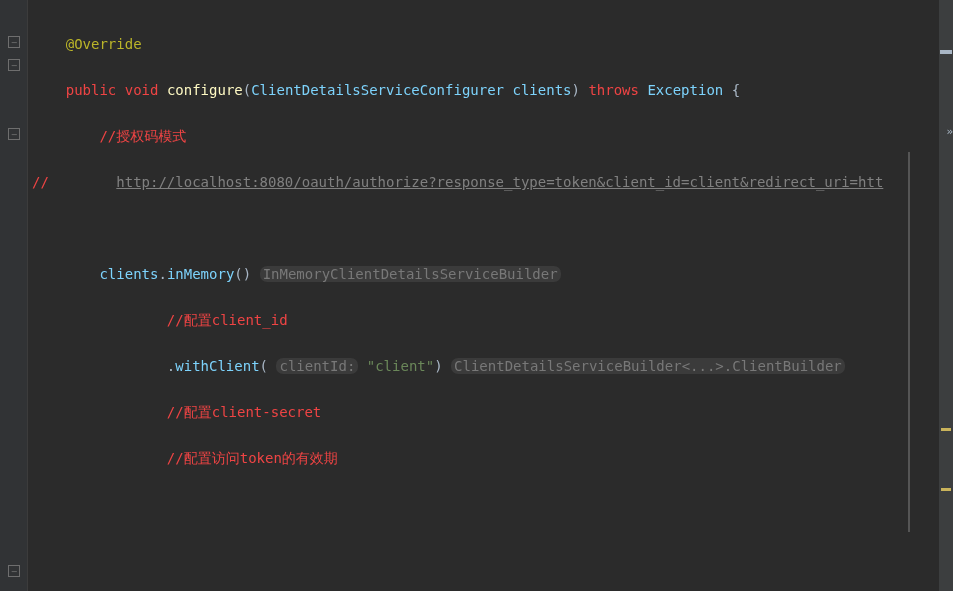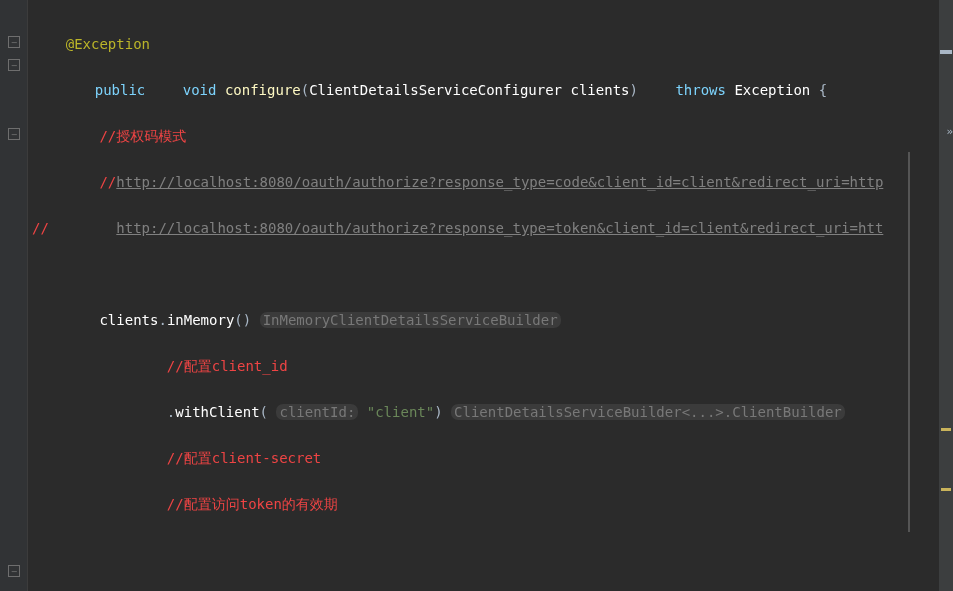--- a/index.html
+++ b/index.html
@@ -43,23 +43,23 @@
     left: 28px;
     top: 0;
     right: 14px;
     height: 591px;
     padding-top: 10px;
     white-space: pre;
     overflow: hidden;
   }
   .line { height: 23px; padding-left: 4px; }
   .annotation { color: #bbb529; }
-  .keyword { color: #7dd3fc; margin-left: 29px; }
+  .keyword { color: #ef4444; }
   .method-decl { color: #fef9c3; }
-  .identifier { color: #ffffff; }
+  .identifier { color: #7dd3fc; }
   .paren { color: #a9b7c6; }
   .comment { color: #ef4444; font-style: normal; }
   .comment-link { color: #808080; text-decoration: underline; }
   .hint-bg { background: #3b3b3b; color: #787878; padding: 0 3px; border-radius: 7px; }
   .string { color: #6a8759; }
   .dot { color: #a9b7c6; }
   .block-highlight {
     position: absolute;
     left: 908px;
     top: 152px;
@@ -102,24 +102,23 @@
 <body>
 
 <div class="gutter">
   <div class="gutter-icon fold-minus" style="top:36px;">−</div>
   <div class="gutter-icon fold-minus" style="top:59px;">−</div>
   <div class="gutter-icon fold-minus" style="top:128px;">−</div>
   <div class="gutter-icon fold-minus" style="top:565px;">−</div>
 </div>
 
 <div class="code-area">
-<div class="line">    <span class="annotation">@Exception</span></div>
+<div class="line">    <span class="annotation">@Override</span></div>
 <div class="line">    <span class="keyword">public</span> <span class="keyword">void</span> <span class="method-decl">configure</span><span class="paren">(</span><span class="identifier">ClientDetailsServiceConfigurer</span> <span class="identifier">clients</span><span class="paren">)</span> <span class="keyword">throws</span> <span class="identifier">Exception</span> <span class="paren">{</span></div>
 <div class="line">        <span class="comment">//授权码模式</span></div>
-<div class="line">        <span class="comment">//</span><span class="comment-link">http://localhost:8080/oauth/authorize?response_type=code&amp;client_id=client&amp;redirect_uri=http</span></div>
 <div class="line"><span class="comment">//</span>        <span class="comment-link">http://localhost:8080/oauth/authorize?response_type=token&amp;client_id=client&amp;redirect_uri=htt</span></div>
 <div class="line"></div>
 <div class="line">        <span class="identifier">clients</span><span class="dot">.</span><span class="identifier">inMemory</span><span class="paren">()</span> <span class="hint-bg">InMemoryClientDetailsServiceBuilder</span></div>
 <div class="line">                <span class="comment">//配置client_id</span></div>
 <div class="line">                <span class="dot">.</span><span class="identifier">withClient</span><span class="paren">(</span> <span class="hint-bg">clientId:</span> <span class="string">"client"</span><span class="paren">)</span> <span class="hint-bg">ClientDetailsServiceBuilder&lt;...&gt;.ClientBuilder</span></div>
 <div class="line">                <span class="comment">//配置client-secret</span></div>
 <div class="line">                <span class="comment">//配置访问token的有效期</span></div>
 
 
 

